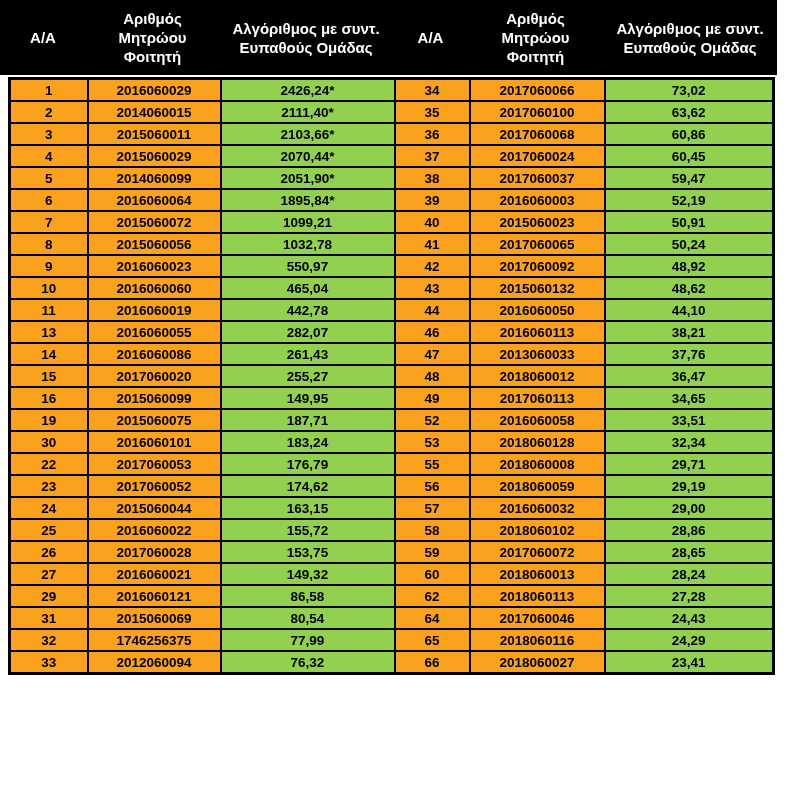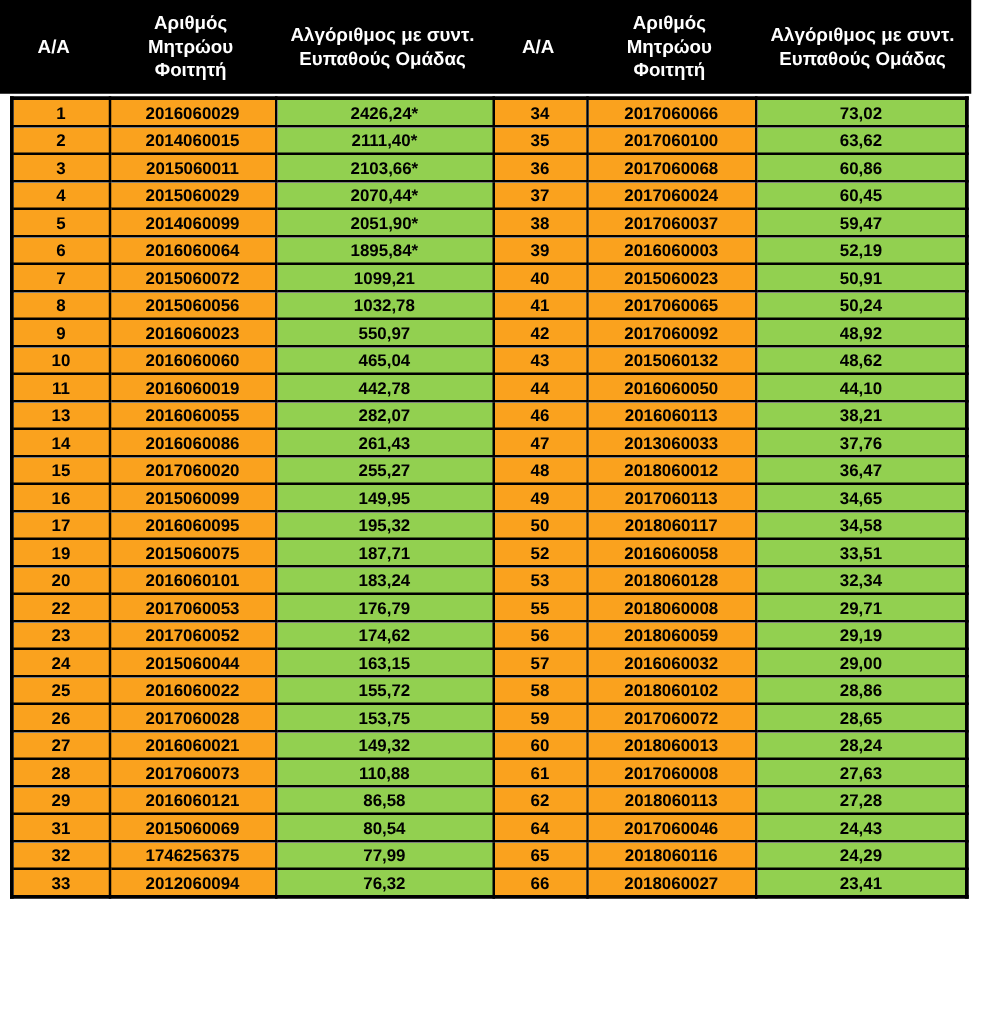--- a/index.html
+++ b/index.html
@@ -210,37 +210,29 @@
         </tr>
         <tr>
           <td class="cell-serial">16</td>
           <td class="cell-id">2015060099</td>
           <td class="cell-score">149,95</td>
           <td class="cell-serial">49</td>
           <td class="cell-id">2017060113</td>
           <td class="cell-score">34,65</td>
         </tr>
         <tr>
-          <td class="cell-serial">17</td>
-          <td class="cell-id">2016060095</td>
-          <td class="cell-score">195,32</td>
-          <td class="cell-serial">50</td>
-          <td class="cell-id">2018060117</td>
-          <td class="cell-score">34,58</td>
-        </tr>
-        <tr>
           <td class="cell-serial">19</td>
           <td class="cell-id">2015060075</td>
           <td class="cell-score">187,71</td>
           <td class="cell-serial">52</td>
           <td class="cell-id">2016060058</td>
           <td class="cell-score">33,51</td>
         </tr>
         <tr>
-          <td class="cell-serial">20</td>
+          <td class="cell-serial">30</td>
           <td class="cell-id">2016060101</td>
           <td class="cell-score">183,24</td>
           <td class="cell-serial">53</td>
           <td class="cell-id">2018060128</td>
           <td class="cell-score">32,34</td>
         </tr>
         <tr>
           <td class="cell-serial">22</td>
           <td class="cell-id">2017060053</td>
           <td class="cell-score">176,79</td>
@@ -282,28 +274,20 @@
         </tr>
         <tr>
           <td class="cell-serial">27</td>
           <td class="cell-id">2016060021</td>
           <td class="cell-score">149,32</td>
           <td class="cell-serial">60</td>
           <td class="cell-id">2018060013</td>
           <td class="cell-score">28,24</td>
         </tr>
         <tr>
-          <td class="cell-serial">28</td>
-          <td class="cell-id">2017060073</td>
-          <td class="cell-score">110,88</td>
-          <td class="cell-serial">61</td>
-          <td class="cell-id">2017060008</td>
-          <td class="cell-score">27,63</td>
-        </tr>
-        <tr>
           <td class="cell-serial">29</td>
           <td class="cell-id">2016060121</td>
           <td class="cell-score">86,58</td>
           <td class="cell-serial">62</td>
           <td class="cell-id">2018060113</td>
           <td class="cell-score">27,28</td>
         </tr>
         <tr>
           <td class="cell-serial">31</td>
           <td class="cell-id">2015060069</td>

